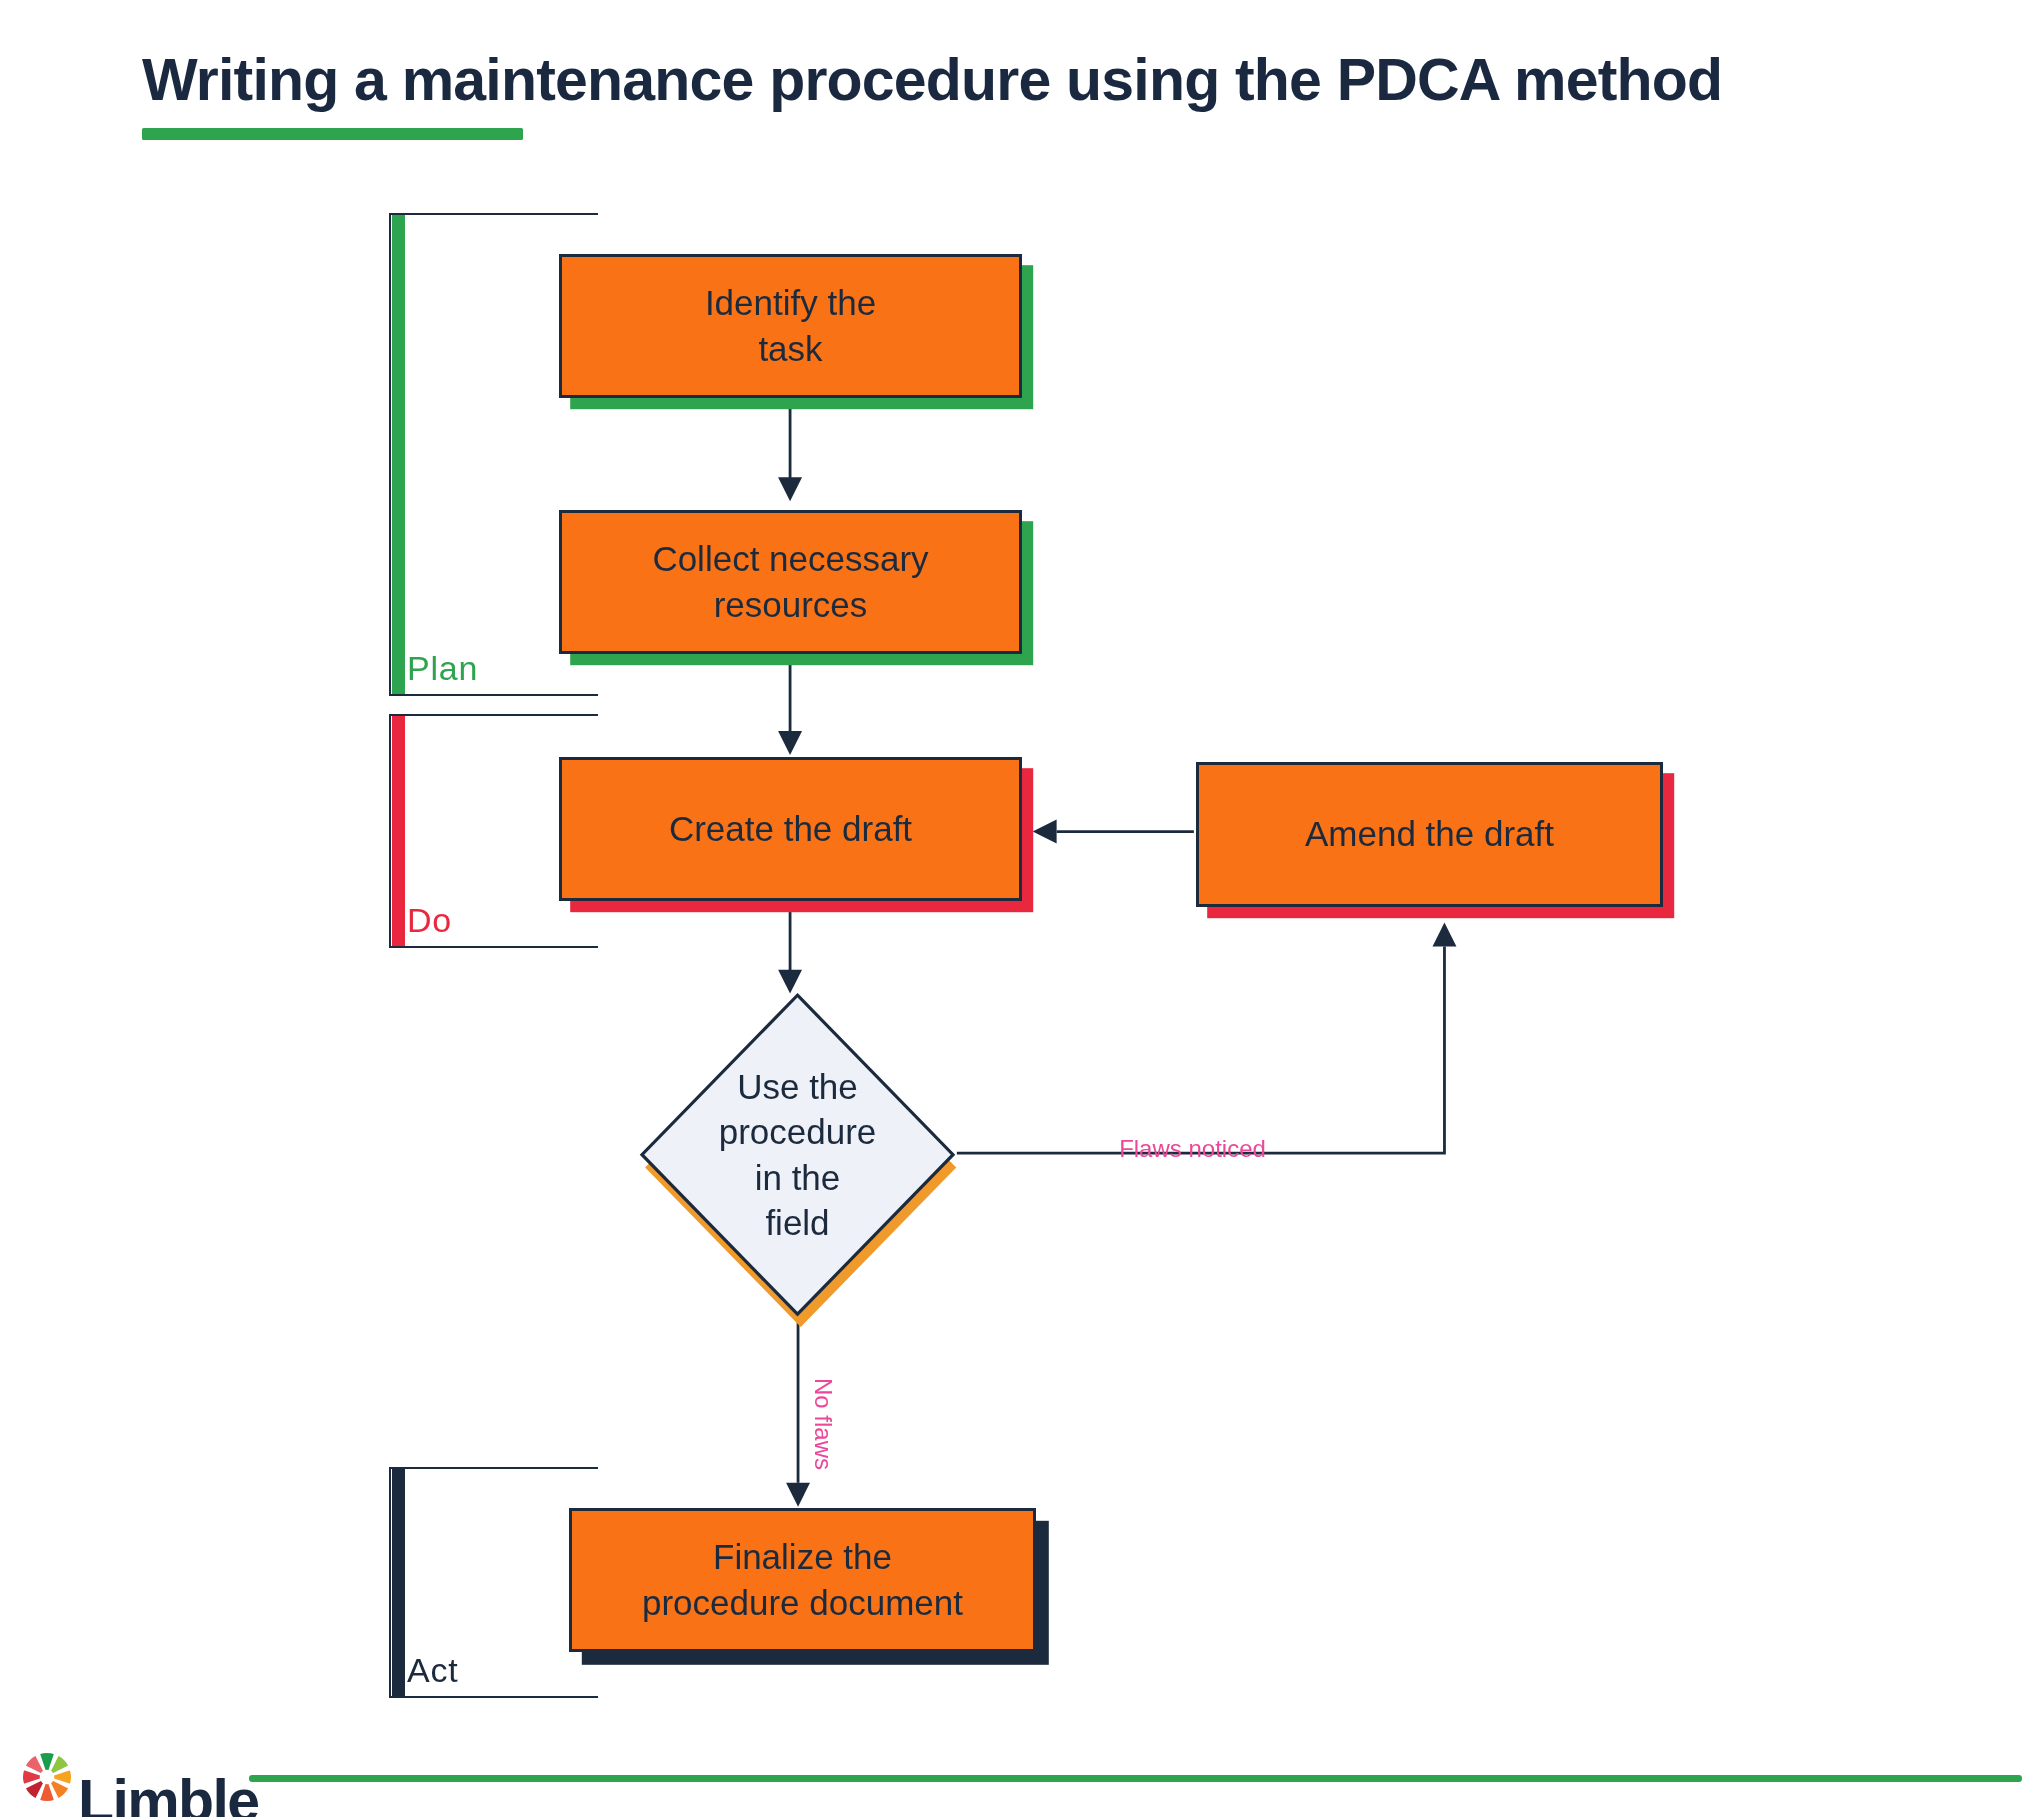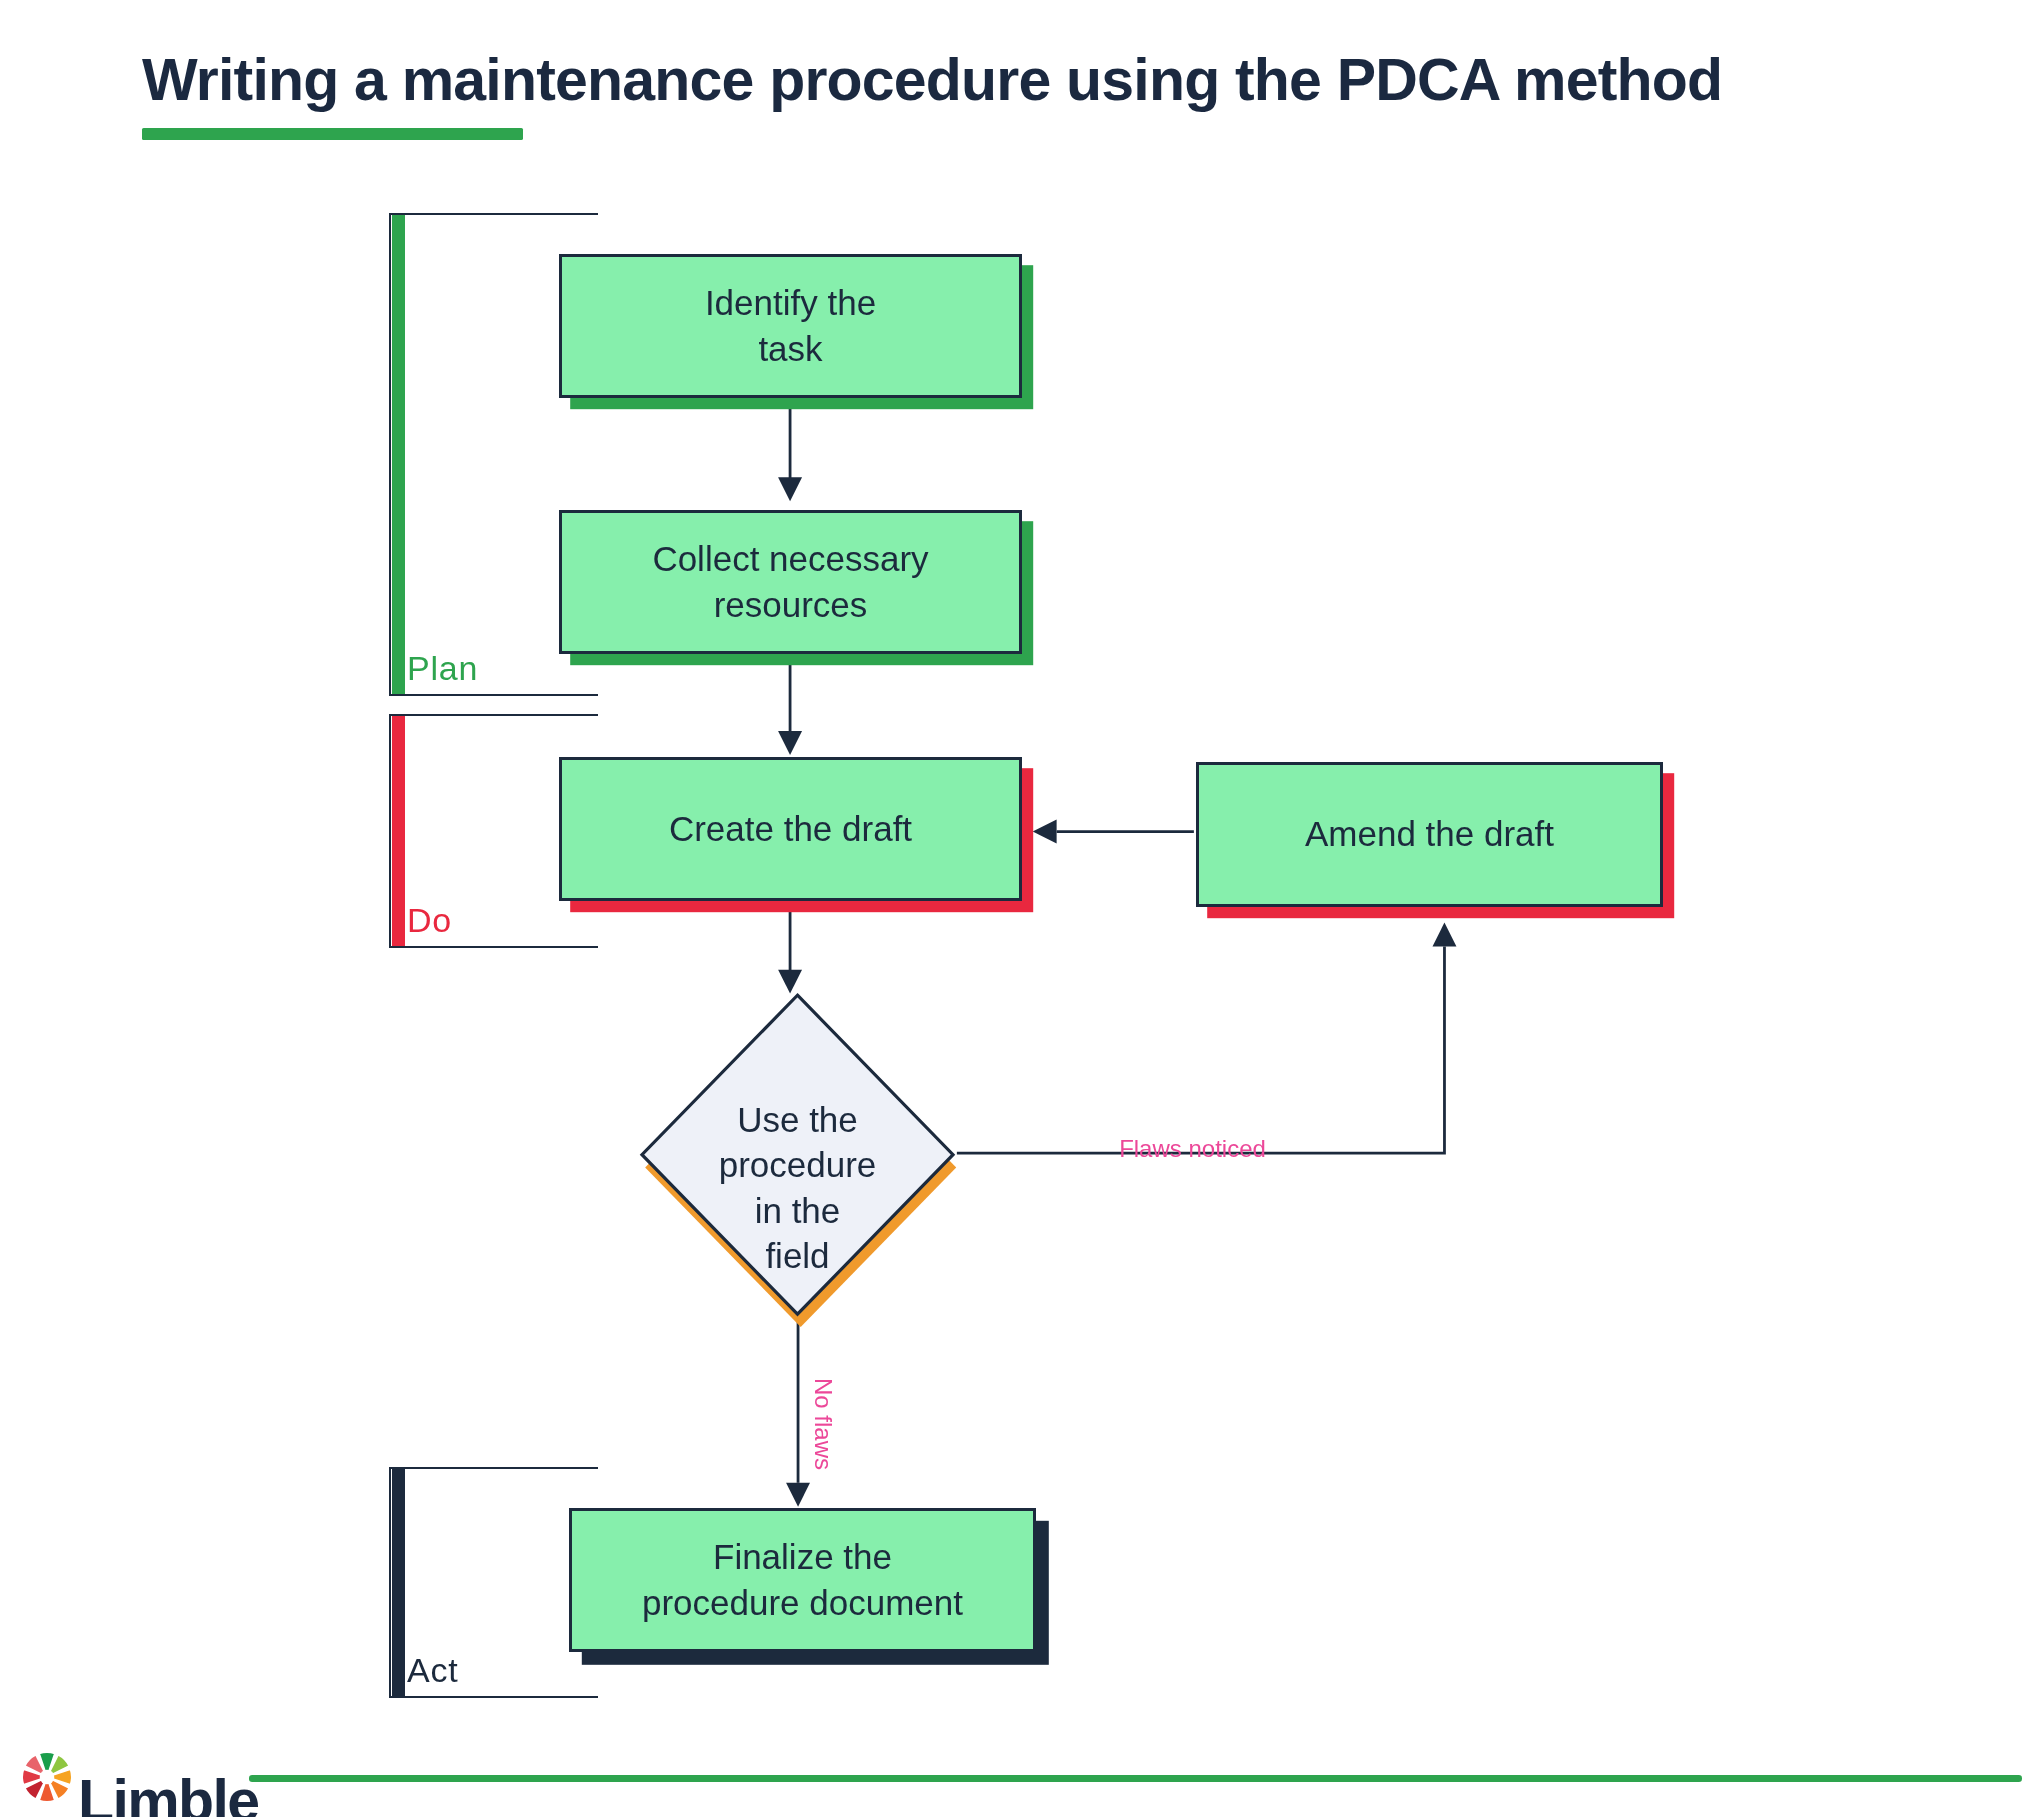--- a/index.html
+++ b/index.html
@@ -32,33 +32,33 @@
     position:absolute;left:0.8px;top:0;bottom:0;width:12.8px;
   }
   .bracket-label{
     position:absolute;left:16px;bottom:6.4px;
     font-size:34px;font-weight:normal;letter-spacing:0.8px;
   }
 
   
   .node{
     position:absolute;
-    background:#86efac;border:3.2px solid #1c2a3d;
+    background:#f97316;border:3.2px solid #1c2a3d;
     box-sizing:border-box;
     display:flex;align-items:center;justify-content:center;
     text-align:center;font-size:35px;line-height:1.32;
     color:#1c2a3d;white-space:pre-line;
   }
   .shadow-green{box-shadow:11.2px 11.2px 0 #2ea44e;}
   .shadow-red{box-shadow:11.2px 11.2px 0 #e9283f;}
   .shadow-navy{box-shadow:12.8px 12.8px 0 #1c2a3d;}
 
   .decision-wrap{position:absolute;left:634px;top:987px;width:327px;height:345px;}
   .decision-label{
-    position:absolute;left:670px;top:1056px;width:255px;height:263px;
+    position:absolute;left:670px;top:1023px;width:255px;height:263px;
     display:flex;align-items:center;justify-content:center;text-align:center;
     font-size:35px;line-height:1.3;color:#1c2a3d;white-space:pre-line;
   }
 
   
   .edge-label{
     position:absolute;font-size:24px;color:#ec4899;margin-top:40px;
   }
   .edge-label.flaws{left:1045px;top:1095px;width:295px;text-align:center;}
   .edge-label.noflaws{

